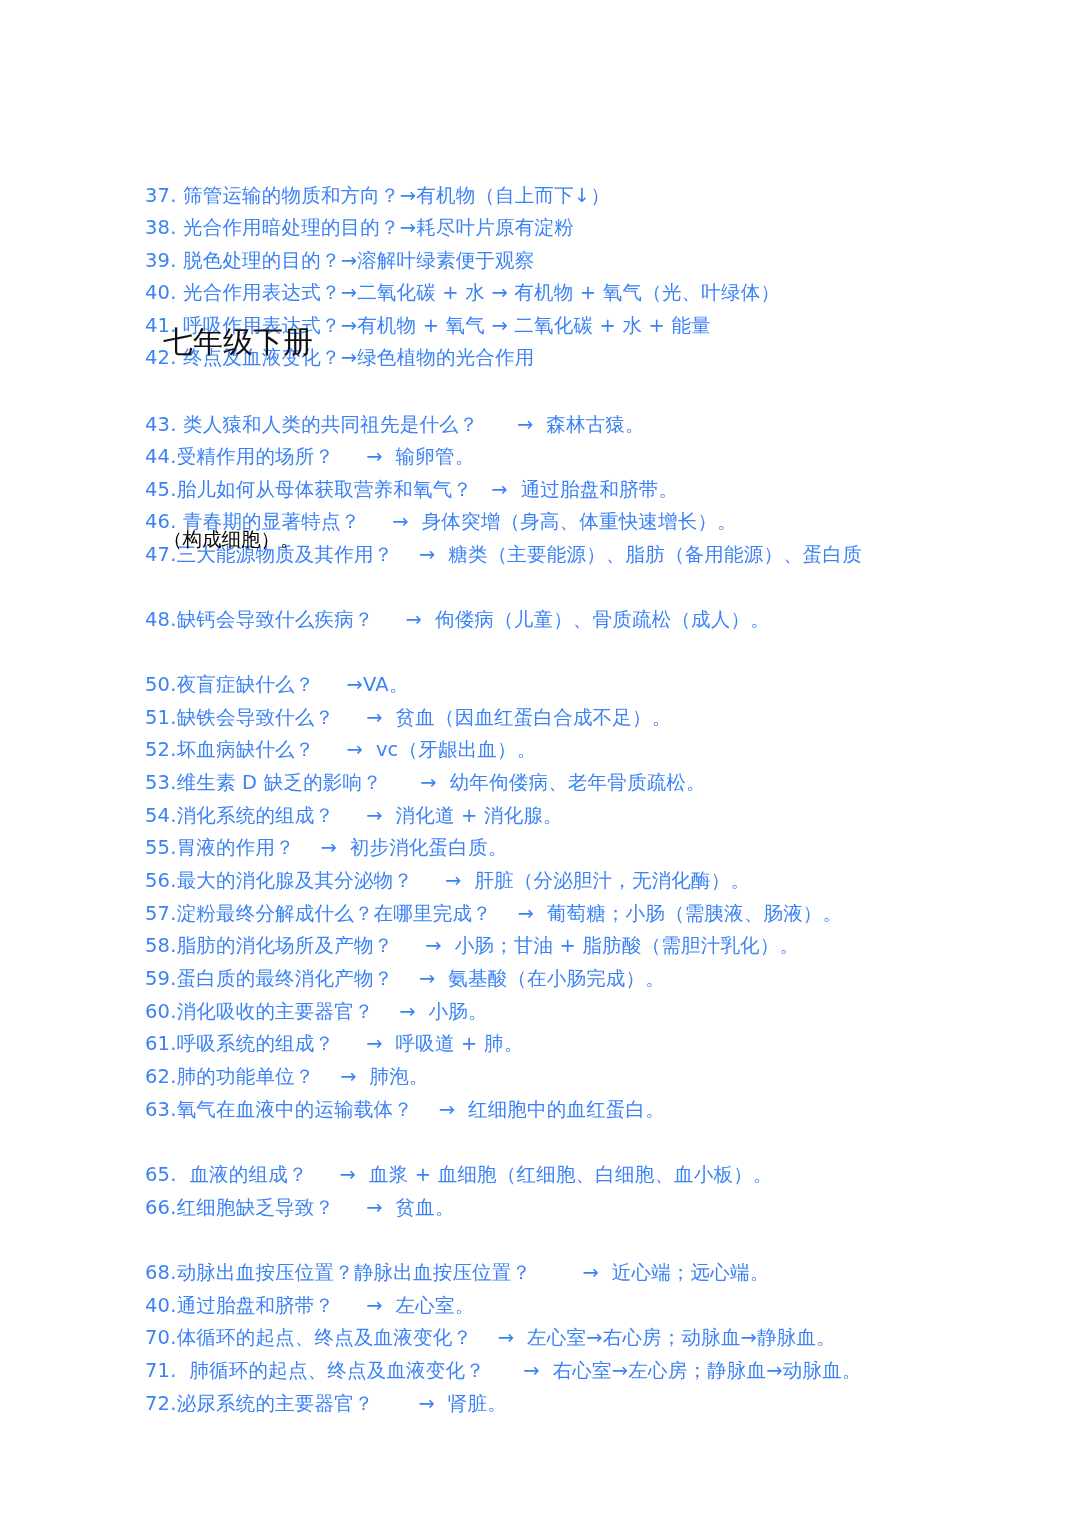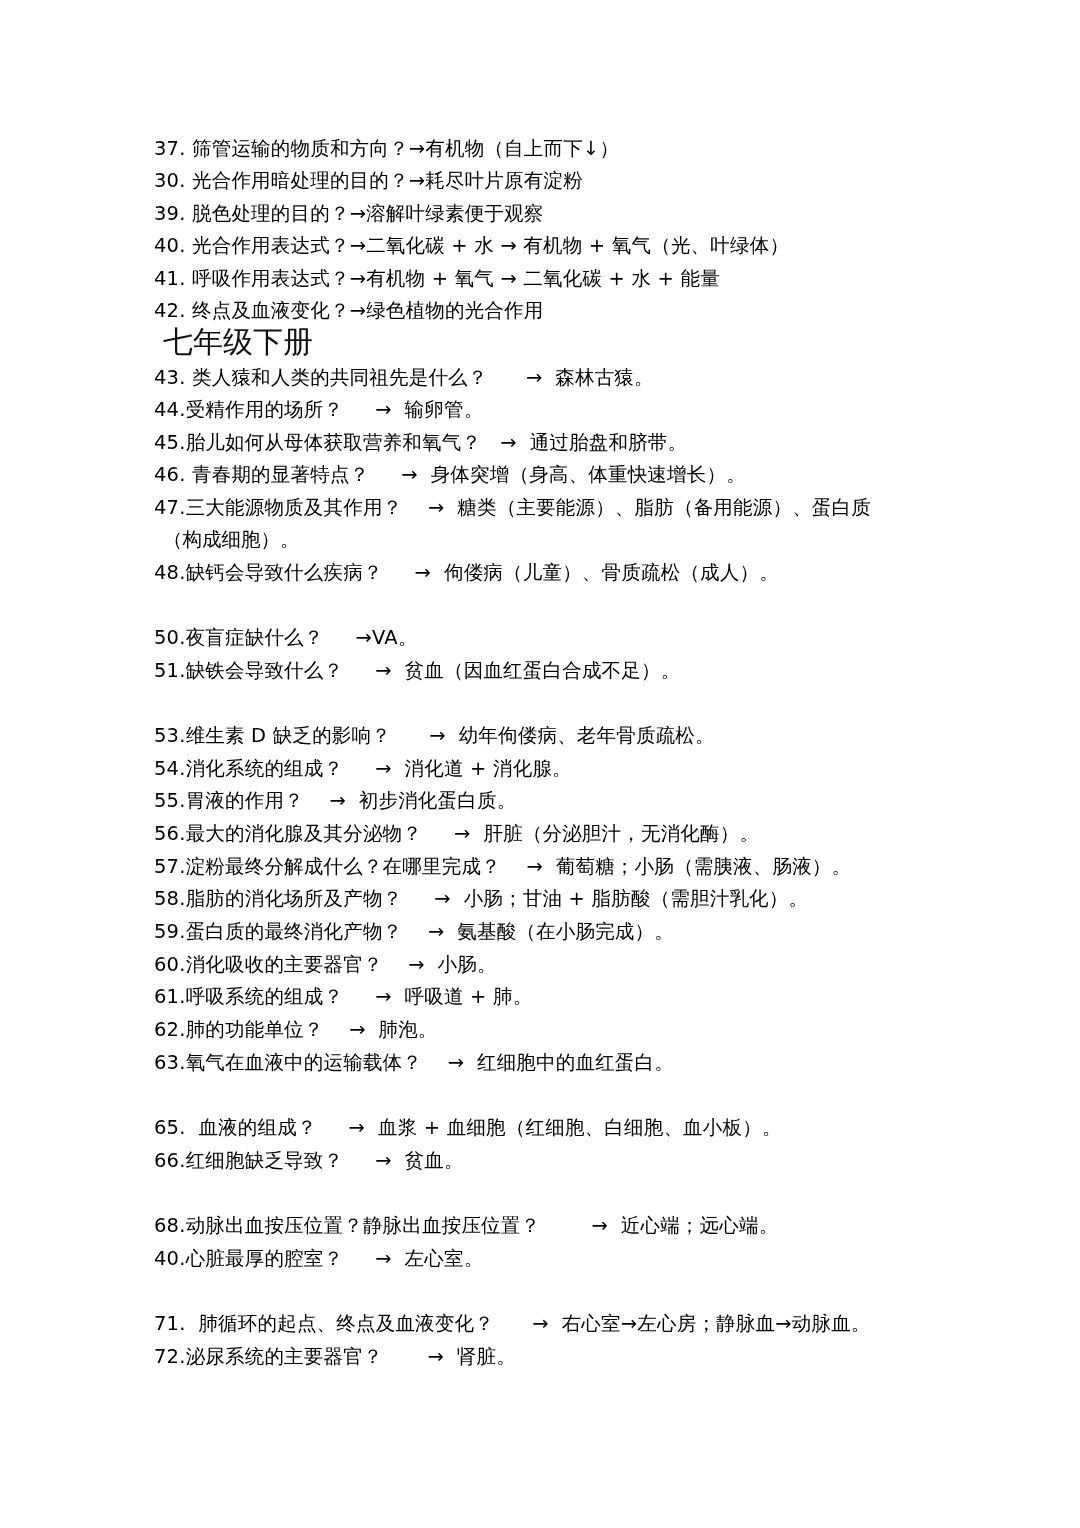--- a/index.html
+++ b/index.html
@@ -18,26 +18,27 @@
     .page {
       position: absolute;
       left: 0;
       top: 0;
       width: 1080px;
       height: 1528px;
       background: #ffffff;
     }
     .line {
       position: absolute;
-      left: 154px;
+      left: 145px;
       white-space: nowrap;
       font-size: 19.5px;
       line-height: 30px;
-      color: #000000;
+      color: #3b82f6;
       letter-spacing: 0.2px;
+      margin-top: 47px;
     }
     .line .num { }
     .line .q { }
     .line .arr { display: inline-block; }
     .line .ans { }
     .heading {
       position: absolute;
       left: 163px;
       top: 322px;
       font-family: "DejaVu Serif", "Liberation Serif", serif;
@@ -55,21 +56,21 @@
       color: #000000;
     }
   </style>
 </head>
 <body>
 
 <div class="page">
 
   <div class="line" style="top:134px"><span class="num">37. </span><span class="q">筛管运输的物质和方向？</span><span class="arr"> → </span><span class="ans">有机物（自上而下↓）</span></div>
 
-  <div class="line" style="top:166px"><span class="num">30. </span><span class="q">光合作用暗处理的目的？</span><span class="arr"> → </span><span class="ans">耗尽叶片原有淀粉</span></div>
+  <div class="line" style="top:166px"><span class="num">38. </span><span class="q">光合作用暗处理的目的？</span><span class="arr"> → </span><span class="ans">耗尽叶片原有淀粉</span></div>
 
   <div class="line" style="top:199px"><span class="num">39. </span><span class="q">脱色处理的目的？</span><span class="arr"> → </span><span class="ans">溶解叶绿素便于观察</span></div>
 
   <div class="line" style="top:231px"><span class="num">40. </span><span class="q">光合作用表达式？</span><span class="arr"> → </span><span class="ans">二氧化碳 + 水 → 有机物 + 氧气（光、叶绿体）</span></div>
 
   <div class="line" style="top:264px"><span class="num">41. </span><span class="q">呼吸作用表达式？</span><span class="arr"> → </span><span class="ans">有机物 + 氧气 → 二氧化碳 + 水 + 能量</span></div>
 
   <div class="line" style="top:296px"><span class="num">42. </span><span class="q">终点及血液变化？</span><span class="arr"> → </span><span class="ans">绿色植物的光合作用</span></div>
 
   <div class="heading">七年级下册</div>
@@ -85,20 +86,21 @@
   <div class="line" style="top:493px"><span class="num">47.</span><span class="q">三大能源物质及其作用？</span><span class="arr" style="white-space:pre">    →  </span><span class="ans">糖类（主要能源）、脂肪（备用能源）、蛋白质</span></div>
   <div class="wrap-cont" style="top:525px">（构成细胞）。</div>
 
   <div class="line" style="top:558px"><span class="num">48.</span><span class="q">缺钙会导致什么疾病？</span><span class="arr" style="white-space:pre">     →  </span><span class="ans">佝偻病（儿童）、骨质疏松（成人）。</span></div>
 
 
   <div class="line" style="top:623px"><span class="num">50.</span><span class="q">夜盲症缺什么？</span><span class="arr" style="white-space:pre">     →</span><span class="ans">VA。</span></div>
 
   <div class="line" style="top:656px"><span class="num">51.</span><span class="q">缺铁会导致什么？</span><span class="arr" style="white-space:pre">     →  </span><span class="ans">贫血（因血红蛋白合成不足）。</span></div>
 
+  <div class="line" style="top:688px"><span class="num">52.</span><span class="q">坏血病缺什么？</span><span class="arr" style="white-space:pre">     →  </span><span class="ans">vc（牙龈出血）。</span></div>
 
   <div class="line" style="top:721px"><span class="num">53.</span><span class="q">维生素 D 缺乏的影响？</span><span class="arr" style="white-space:pre">      →  </span><span class="ans">幼年佝偻病、老年骨质疏松。</span></div>
 
   <div class="line" style="top:754px"><span class="num">54.</span><span class="q">消化系统的组成？</span><span class="arr" style="white-space:pre">     →  </span><span class="ans">消化道 + 消化腺。</span></div>
 
   <div class="line" style="top:786px"><span class="num">55.</span><span class="q">胃液的作用？</span><span class="arr" style="white-space:pre">    →  </span><span class="ans">初步消化蛋白质。</span></div>
 
   <div class="line" style="top:819px"><span class="num">56.</span><span class="q">最大的消化腺及其分泌物？</span><span class="arr" style="white-space:pre">     →  </span><span class="ans">肝脏（分泌胆汁，无消化酶）。</span></div>
 
   <div class="line" style="top:852px"><span class="num">57.</span><span class="q">淀粉最终分解成什么？在哪里完成？</span><span class="arr" style="white-space:pre">    →  </span><span class="ans">葡萄糖；小肠（需胰液、肠液）。</span></div>
@@ -116,20 +118,21 @@
   <div class="line" style="top:1048px"><span class="num">63.</span><span class="q">氧气在血液中的运输载体？</span><span class="arr" style="white-space:pre">    →  </span><span class="ans">红细胞中的血红蛋白。</span></div>
 
 
   <div class="line" style="top:1113px"><span class="num" style="white-space:pre">65.  </span><span class="q">血液的组成？</span><span class="arr" style="white-space:pre">     →  </span><span class="ans">血浆 + 血细胞（红细胞、白细胞、血小板）。</span></div>
 
   <div class="line" style="top:1146px"><span class="num">66.</span><span class="q">红细胞缺乏导致？</span><span class="arr" style="white-space:pre">     →  </span><span class="ans">贫血。</span></div>
 
 
   <div class="line" style="top:1211px"><span class="num">68.</span><span class="q">动脉出血按压位置？静脉出血按压位置？</span><span class="arr" style="white-space:pre">        →  </span><span class="ans">近心端；远心端。</span></div>
 
-  <div class="line" style="top:1244px"><span class="num">40.</span><span class="q">心脏最厚的腔室？</span><span class="arr" style="white-space:pre">     →  </span><span class="ans">左心室。</span></div>
+  <div class="line" style="top:1244px"><span class="num">40.</span><span class="q">通过胎盘和脐带？</span><span class="arr" style="white-space:pre">     →  </span><span class="ans">左心室。</span></div>
 
+  <div class="line" style="top:1276px"><span class="num">70.</span><span class="q">体循环的起点、终点及血液变化？</span><span class="arr" style="white-space:pre">    →  </span><span class="ans">左心室→右心房；动脉血→静脉血。</span></div>
 
   <div class="line" style="top:1309px"><span class="num" style="white-space:pre">71.  </span><span class="q">肺循环的起点、终点及血液变化？</span><span class="arr" style="white-space:pre">      →  </span><span class="ans">右心室→左心房；静脉血→动脉血。</span></div>
 
   <div class="line" style="top:1342px"><span class="num">72.</span><span class="q">泌尿系统的主要器官？</span><span class="arr" style="white-space:pre">       →  </span><span class="ans">肾脏。</span></div>
 
 </div>
 
 </body></html>

